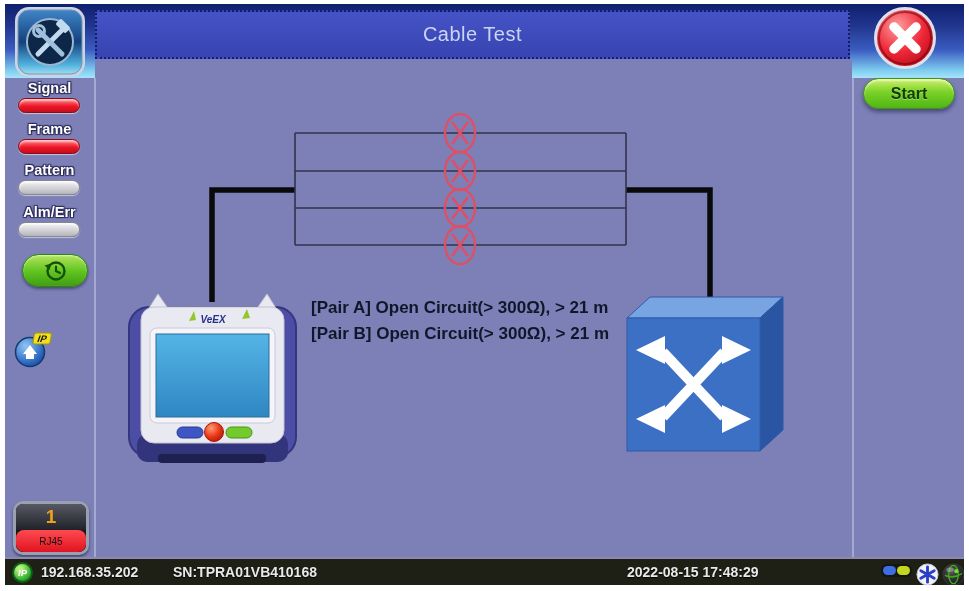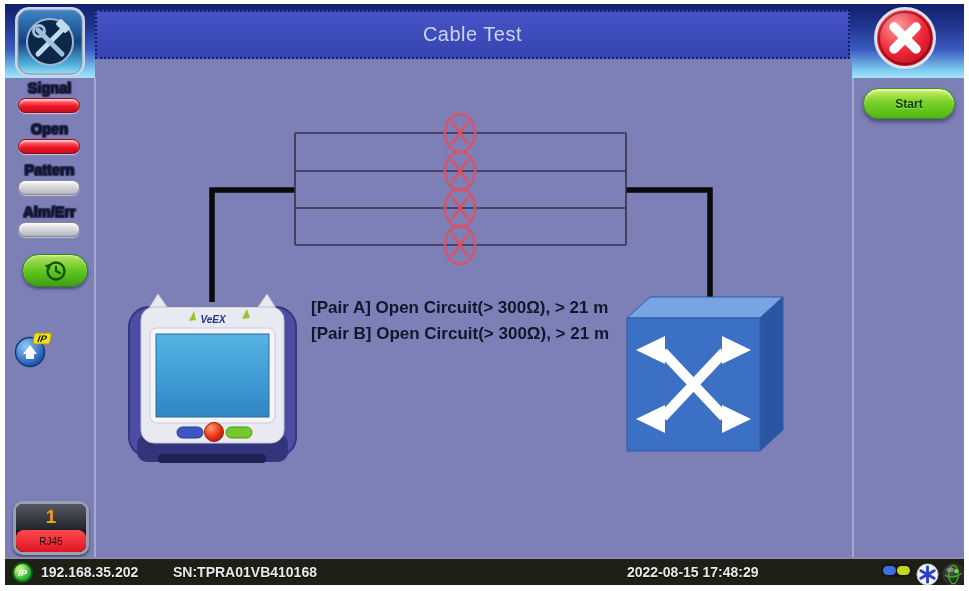--- a/index.html
+++ b/index.html
@@ -16,21 +16,21 @@
     display:flex;align-items:center;justify-content:center;}
   .title-bar span{color:#ccd4f4;font-size:20px;letter-spacing:.5px;}
   .tools-btn{position:absolute;left:9px;top:2px;width:72px;height:72px;cursor:pointer;}
   .close-btn{position:absolute;left:869px;top:3px;width:62px;height:62px;cursor:pointer;}
 
   
   .v-divider{position:absolute;top:74px;height:479px;width:2px;background:#aab0d6;opacity:.85;}
   .divider-left{left:89px;} .divider-right{left:847px;}
 
   
-  .side-label{position:absolute;left:0;width:89px;text-align:center;color:#0f172a;
+  .side-label{position:absolute;left:0;width:89px;text-align:center;color:#ffffff;
     font-size:14.5px;font-weight:bold;
     text-shadow:1px 1px 1px #2a2a58,-1px -1px 1px #2a2a58,1px -1px 1px #2a2a58,-1px 1px 1px #2a2a58;}
   .led{position:absolute;left:13px;width:62px;height:15px;border-radius:8px;box-sizing:border-box;}
   .led-red{background:linear-gradient(180deg,#ff8890,#ef1626 55%,#c30e1c);border:1px solid #8e0a14;
     box-shadow:0 1px 1px rgba(255,255,255,.55), inset 0 2px 2px rgba(255,255,255,.55);}
   .led-gray{background:linear-gradient(180deg,#f4f4f6,#cfcfd4 60%,#b4b4bc);border:1px solid #87878f;
     box-shadow:0 1px 1px rgba(255,255,255,.55), inset 0 2px 2px rgba(255,255,255,.7);}
   .history-btn{position:absolute;left:17px;top:250px;width:66px;height:33px;border-radius:17px;cursor:pointer;
     background:linear-gradient(180deg,#b4e45e,#63c622 50%,#3f9f12);border:1.5px solid #2f860c;
     box-shadow:0 2px 3px rgba(10,10,40,.45), inset 0 1px 2px rgba(255,255,255,.6);
@@ -40,25 +40,25 @@
     background:#17181e;border:3px solid #99a0b0;box-sizing:border-box;overflow:hidden;
     box-shadow:0 2px 3px rgba(10,10,30,.5);}
   .port-top{height:26px;background:linear-gradient(180deg,#565864,#212229);
     display:flex;align-items:center;justify-content:center;
     color:#f0a018;font-size:19px;font-weight:bold;}
   .port-bottom{height:22px;background:linear-gradient(180deg,#ff4a50,#e01420);
     display:flex;align-items:center;justify-content:center;
     color:#111;font-size:10px;font-weight:normal;border-radius:8px;}
 
   
-  .start-btn{position:absolute;left:858px;top:84px;width:92px;height:31px;border-radius:16px;cursor:pointer;
+  .start-btn{position:absolute;left:858px;top:74px;width:92px;height:31px;border-radius:16px;cursor:pointer;
     background:linear-gradient(180deg,#cff06a,#7ad228 45%,#50b614);border:1.5px solid #3f9410;
     box-shadow:0 3px 4px rgba(10,10,40,.45), inset 0 2px 2px rgba(255,255,255,.6);
     display:flex;align-items:center;justify-content:center;box-sizing:border-box;
-    color:#143c06;font-size:12px;font-weight:bold;text-shadow:0 1px 0 rgba(255,255,255,.35);text-align:center;}
+    color:#143c06;font-size:16px;font-weight:bold;text-shadow:0 1px 0 rgba(255,255,255,.35);text-align:center;}
 
   
   .diagram{position:absolute;left:0;top:0;pointer-events:none;}
   .results{position:absolute;left:306px;top:291px;width:360px;
     font-size:17px;font-weight:bold;color:#0f172a;line-height:25.5px;white-space:nowrap;}
 
   
   .status-bar{position:absolute;left:0;top:553px;width:959px;height:28px;background:#1e2016;
     border-top:2px solid #8d89ac;box-sizing:border-box;color:#e9e9e9;font-weight:bold;font-size:14px;}
   .status-bar .txt{position:absolute;top:5px;text-shadow:0 1px 1px #000;}
@@ -113,21 +113,21 @@
       <circle cx="31" cy="31" r="26" fill="none" stroke="rgba(110,0,12,.55)" stroke-width="2"></circle>
       <path d="M20,20 L42,42 M42,20 L20,42" stroke="#ffffff" stroke-width="9.5" stroke-linecap="round"></path>
     </svg>
   </div>
 
   <div class="v-divider divider-left"></div>
   <div class="v-divider divider-right"></div>
 
   <div class="side-label" style="top:76px">Signal</div>
   <div class="led led-red" style="top:94px"></div>
-  <div class="side-label" style="top:117px">Open</div>
+  <div class="side-label" style="top:117px">Frame</div>
   <div class="led led-red" style="top:135px"></div>
   <div class="side-label" style="top:158px">Pattern</div>
   <div class="led led-gray" style="top:176px"></div>
   <div class="side-label" style="top:200px">Alm/Err</div>
   <div class="led led-gray" style="top:218px"></div>
 
   <div class="history-btn">
     <svg width="26" height="24" viewBox="0 0 26 24">
       <circle cx="14" cy="12" r="8.5" fill="none" stroke="#155208" stroke-width="2.4"></circle>
       <path d="M14,7.5 V12 L18,14" fill="none" stroke="#155208" stroke-width="2.2" stroke-linecap="round"></path>

